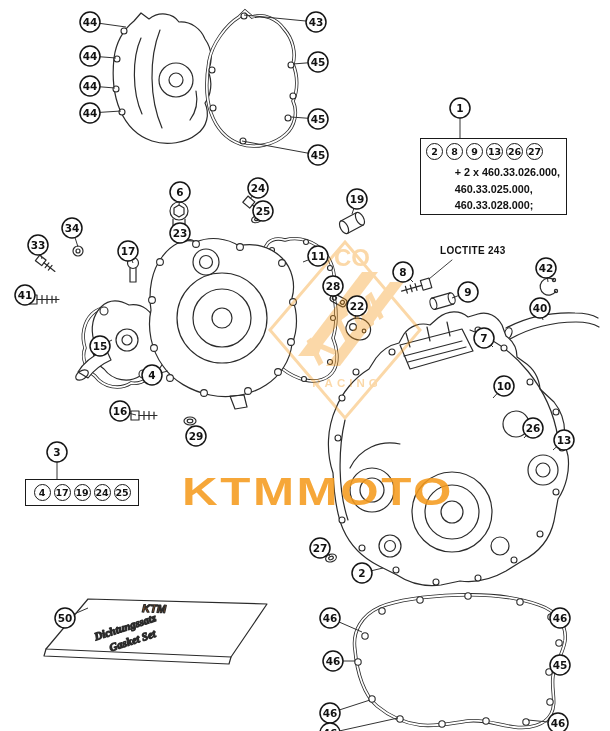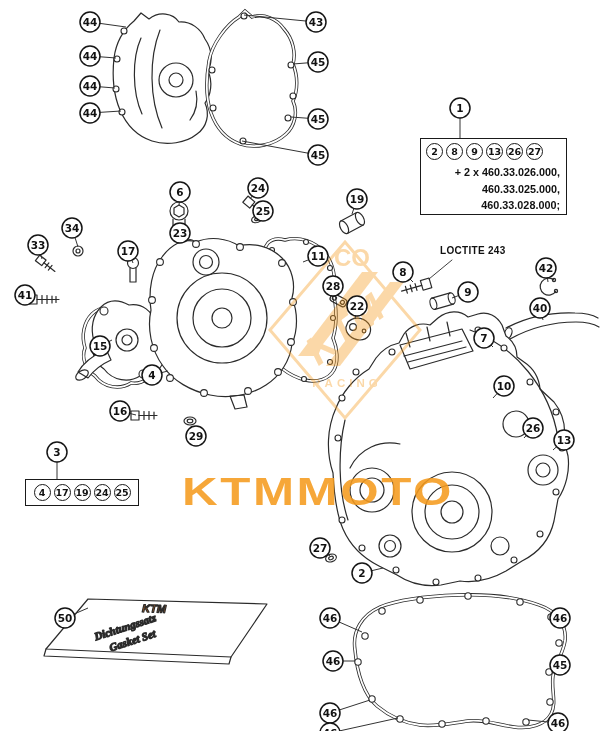--- a/index.html
+++ b/index.html
@@ -18,21 +18,21 @@
   .leader{stroke:#333;stroke-width:1;}
   .callout-circle{fill:#fff;stroke:#151515;stroke-width:1.5;}
   .callout-text{font:700 10.5px "DejaVu Sans",sans-serif;fill:#111;text-anchor:middle;}
 
   .legend-box{position:absolute;border:1.6px solid #1a1a1a;background:#fff;box-sizing:border-box;}
   .mini-row{display:flex;gap:3px;padding:4px 4px 0 5px;}
   .mini-row.center{justify-content:center;padding:4px 2px;}
   .mini-callout{width:17px;height:17px;border:1.4px solid #1a1a1a;border-radius:50%;
     font:700 9.5px "DejaVu Sans",sans-serif;display:flex;align-items:center;justify-content:center;
     box-sizing:border-box;background:#fff;color:#111;}
-  .note-lines{position:absolute;right:6px;top:25px;text-align:right;
+  .note-lines{position:absolute;right:6px;top:25px;
     font:700 10.8px "Liberation Sans",sans-serif;line-height:16.5px;color:#111;}
 
   #loctite{position:absolute;left:440px;top:245px;
     font:700 10px "Liberation Sans",sans-serif;letter-spacing:.3px;color:#111;text-align:right;}
 
   .wm-word{font:700 38px "Liberation Sans",sans-serif;fill:#F59B1E;opacity:.88;letter-spacing:2px;}
   .wm-badge{opacity:.38;}
   .wm-co{font:700 24px "Liberation Sans",sans-serif;fill:#F59B1E;text-anchor:middle;}
   .wm-ktm{font:italic 700 40px "Liberation Sans",sans-serif;fill:#F59B1E;text-anchor:middle;}
   .wm-racing{font:700 11.5px "Liberation Sans",sans-serif;fill:#F59B1E;text-anchor:middle;letter-spacing:4px;}

